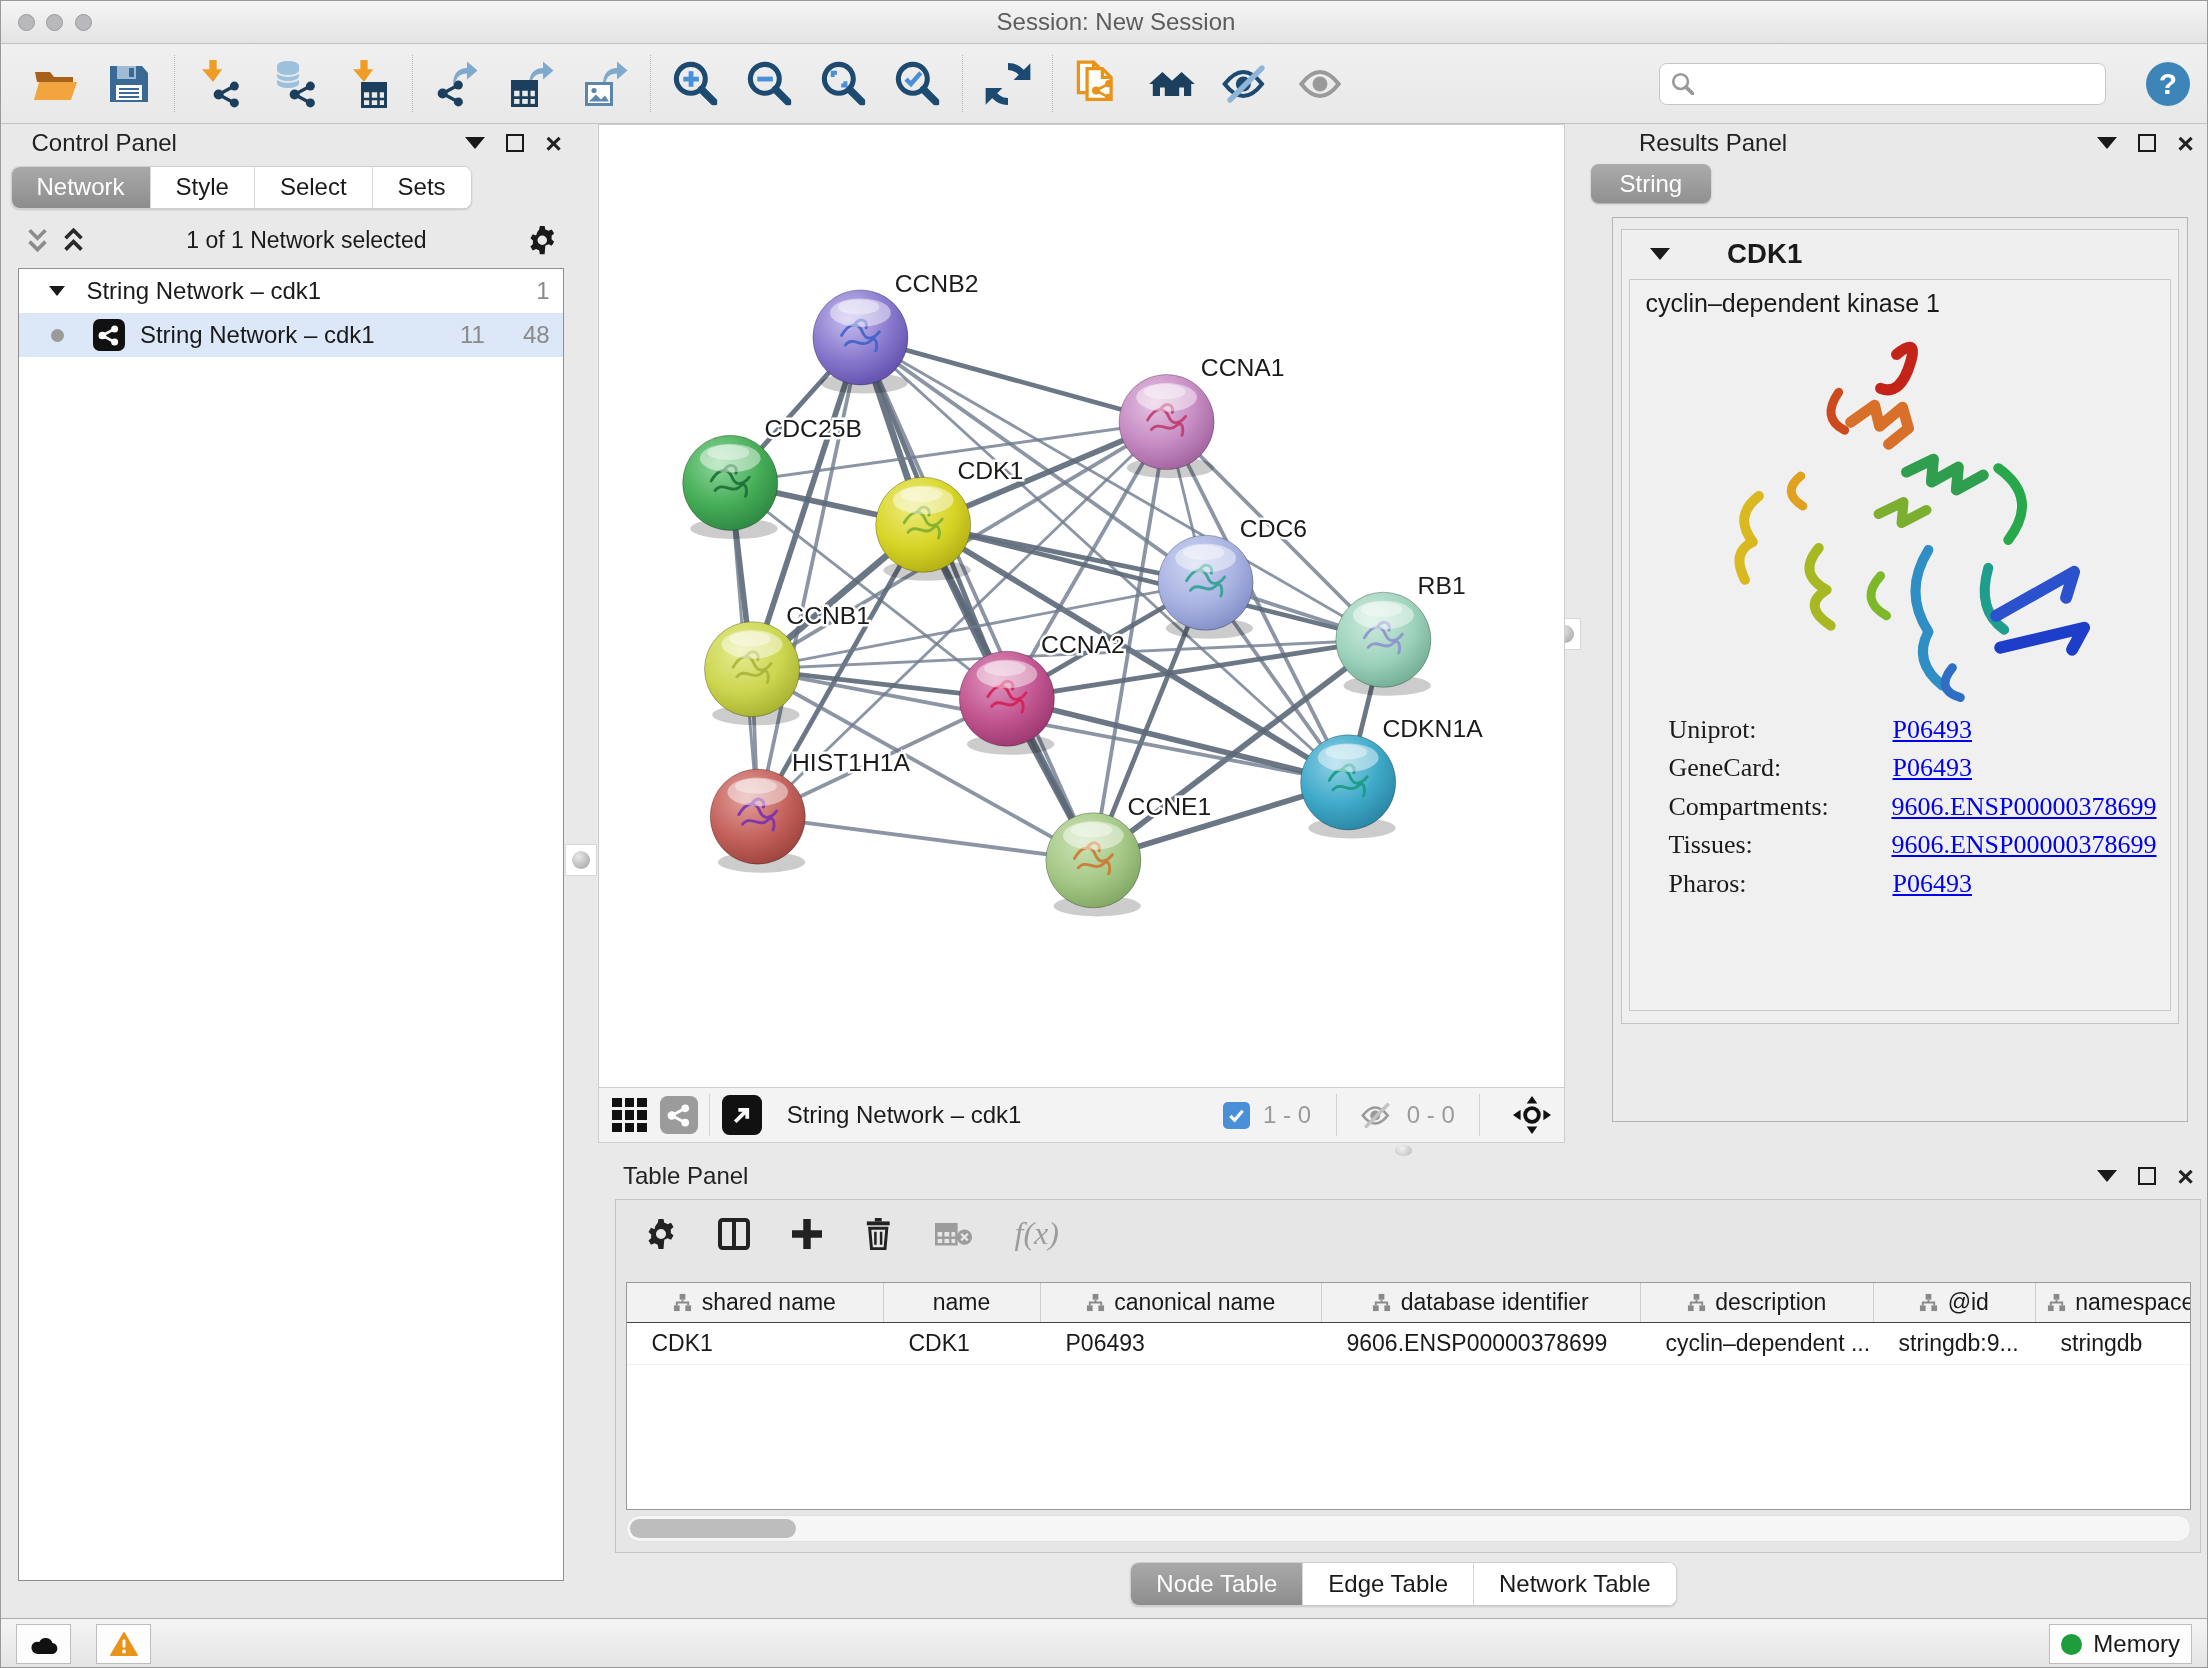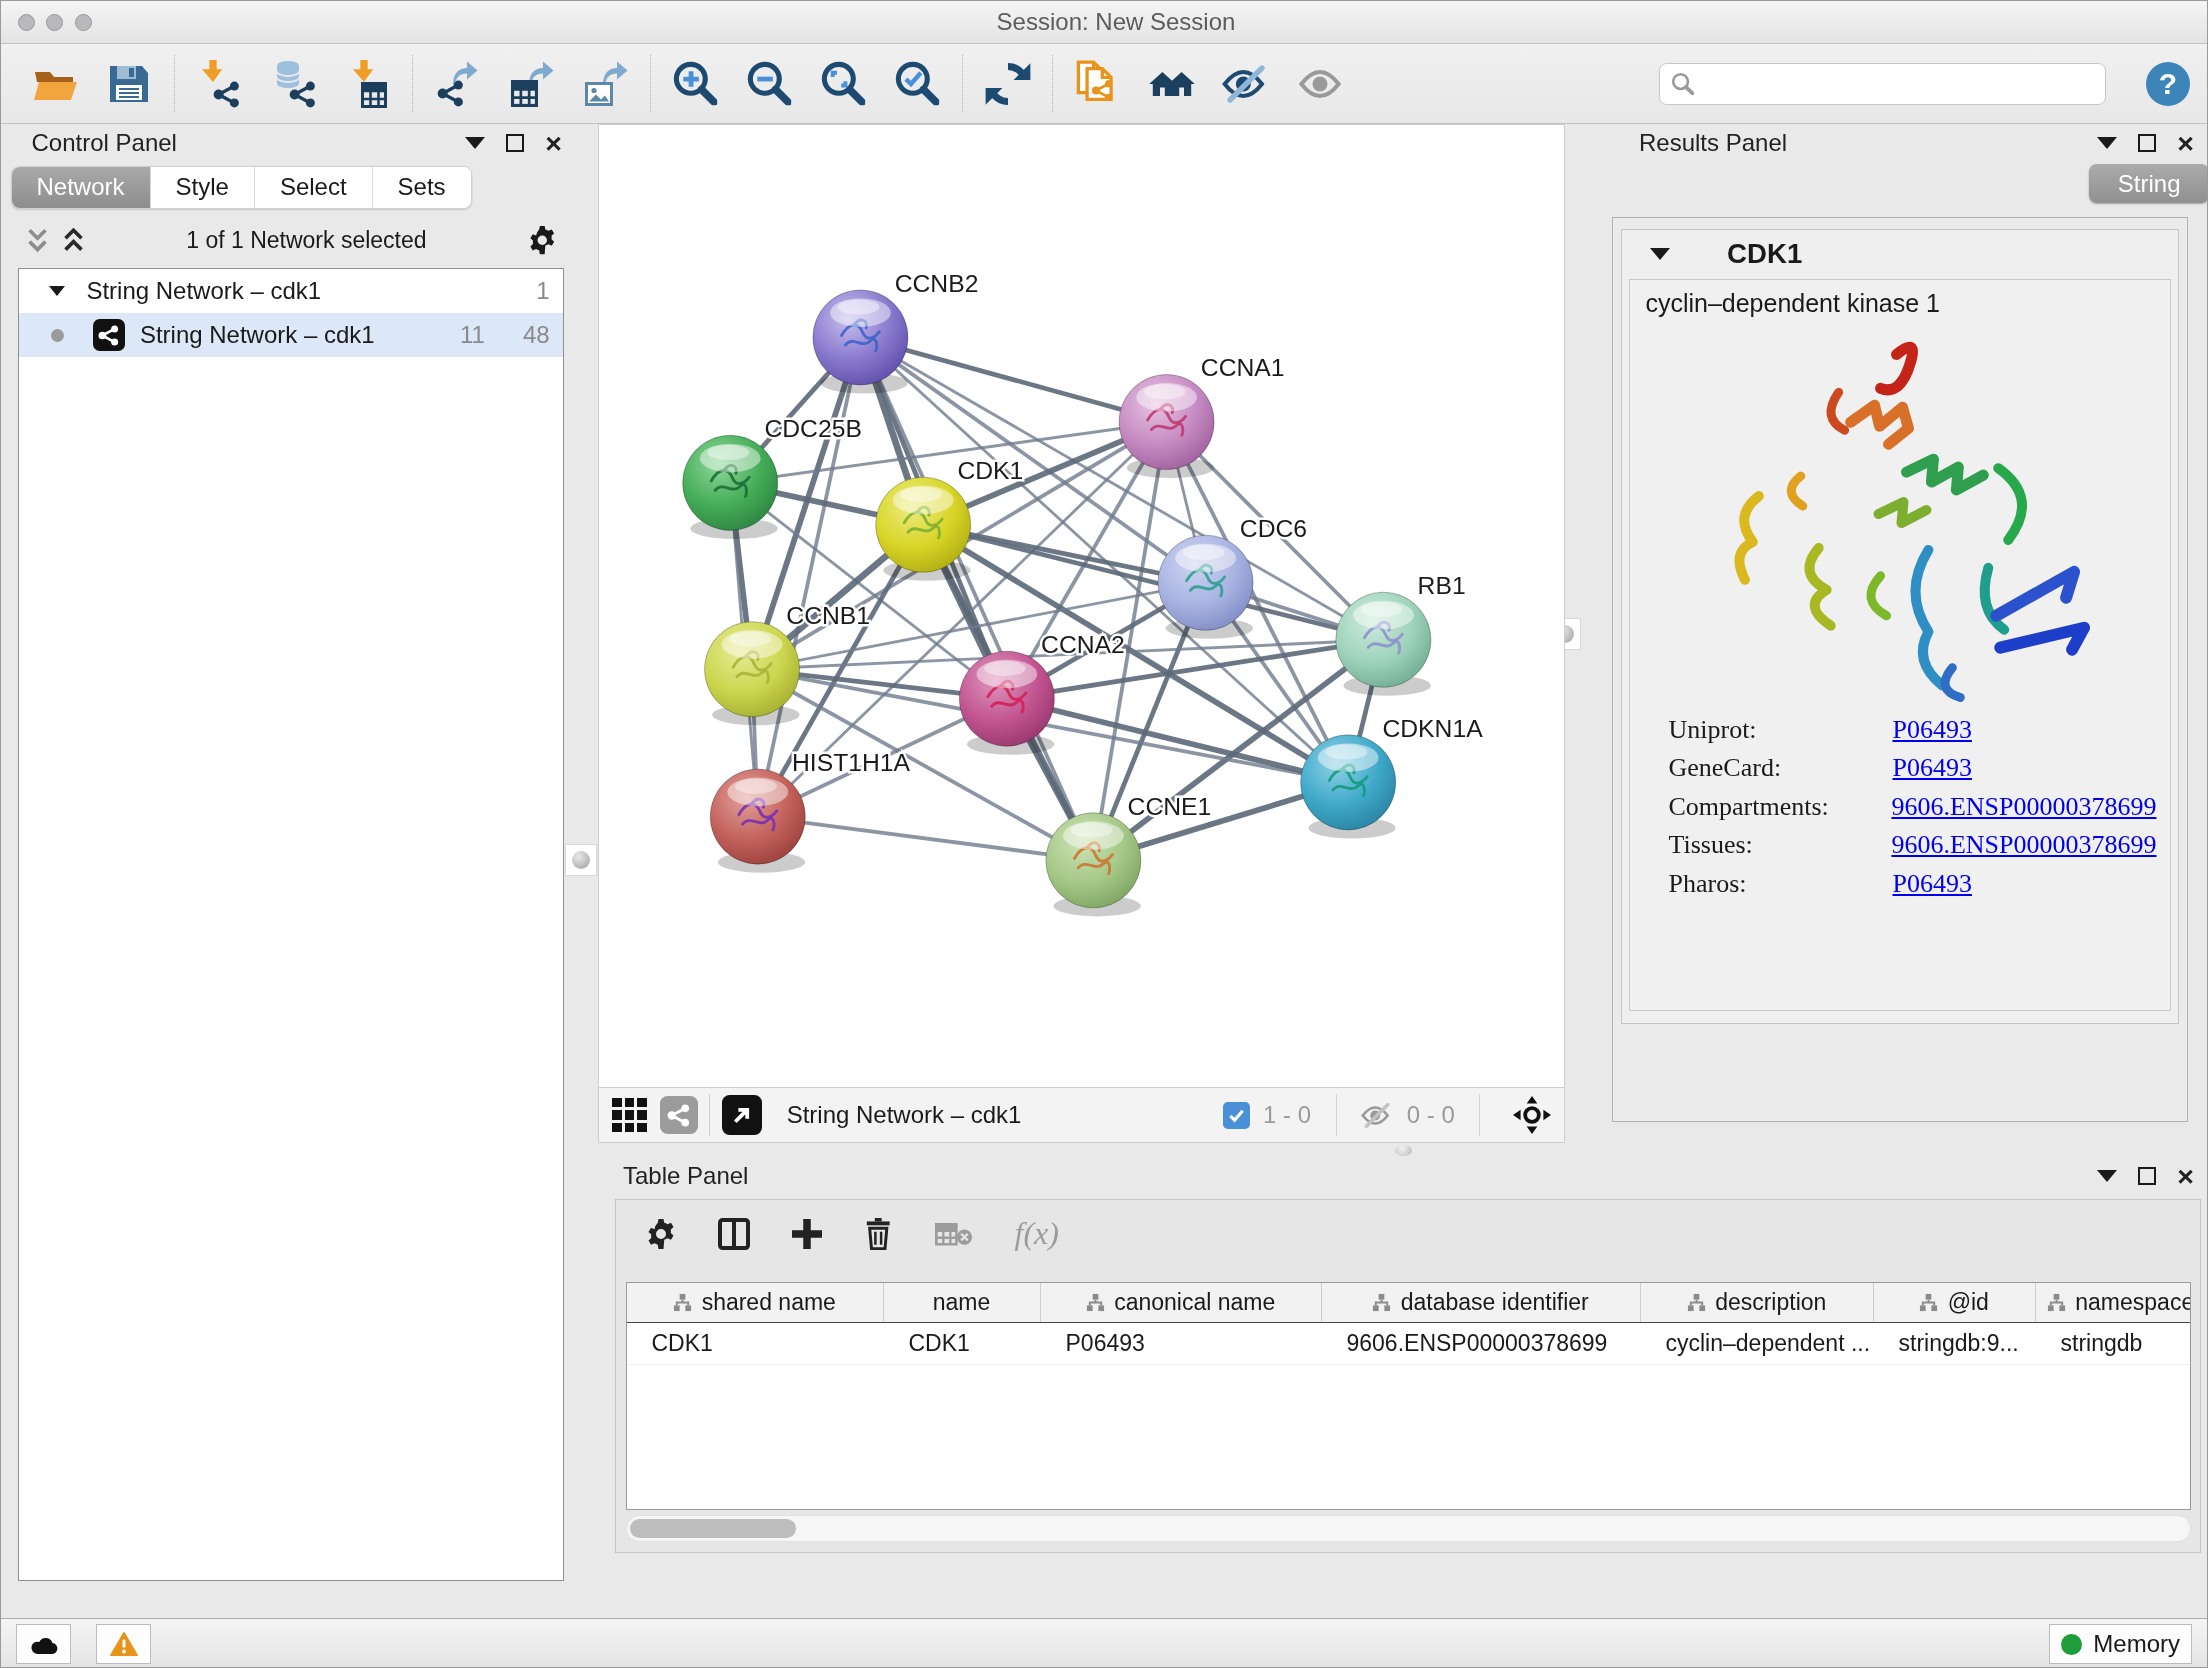--- a/index.html
+++ b/index.html
@@ -83,21 +83,21 @@
   .nb-right{margin-left:auto;display:flex;align-items:center;gap:13.3px;color:#9a9a9a;}
   .cbx{width:27px;height:27px;border-radius:4.8px;background:#4a90d9;color:#fff;
     display:flex;align-items:center;justify-content:center;}
   .cbx svg{width:17px;height:17px;}
   .crossh{color:#111;margin-left:7.6px;}
   .crossh svg{width:38px;height:38px;display:block;}
   .eyegrey{color:#9a9a9a;}
   
   .respanel{position:absolute;left:1590px;top:0;width:618px;height:1037px;}
   .rp-head{padding-left:48px;padding-right:15px;}
-  .rp-tabwrap{display:flex;justify-content:flex-end;margin-top:1.9px;}
+  .rp-tabwrap{display:flex;justify-content:flex-start;margin-top:1.9px;}
   .rp-tab{background:linear-gradient(#ababab,#909090);color:#fff;font-size:24px;
     padding:5.7px 28.5px;border-radius:7.6px;box-shadow:0 1px 1.9px rgba(0,0,0,.3);}
   .rp-outer{margin:13.3px 21px 0 21px;height:905px;background:#ebebeb;border:1.9px solid #b2b2b2;
     padding:7.6px;position:relative;}
   .rp-btnbox{border:1.9px solid #c4c4c4;background:#efefef;height:84px;display:flex;
     align-items:center;justify-content:center;gap:34px;}
   .rp-btn{background:#fff;border:1.4px solid #c9c9c9;border-radius:7.6px;font-size:25px;
     padding:7.6px 32px;box-shadow:0 1px 1.9px rgba(0,0,0,.12);}
   .rp-section{border:1.9px solid #c4c4c4;background:#efefef;margin-top:3.8px;height:795px;
     overflow:hidden;}
@@ -850,20 +850,27 @@
                 <div class="dt-c" style="width: 233px; text-align: right;">cyclin–dependent ...</div>
                 <div class="dt-c" style="width: 162px;">stringdb:9...</div>
                 <div class="dt-c" style="width: 171px;">stringdb</div>
               </div>
             </div>
         </div>
         <div class="hscroll">
             <i></i>
           </div>
       </div>
+      <div class="tp-tabs">
+        <div class="seg">
+          <div class="tab sel">Node Table</div>
+          <div class="tab">Edge Table</div>
+          <div class="tab">Network Table</div>
+        </div>
+      </div>
     </div>
   </div>
 
   <div class="statusbar">
     <span class="sb-btn">
       <svg viewBox="0 0 32 22">
           <use href="#i-cloud" width="32" height="22" color="#111"></use>
         </svg>
     </span>
     <span class="sb-btn">

